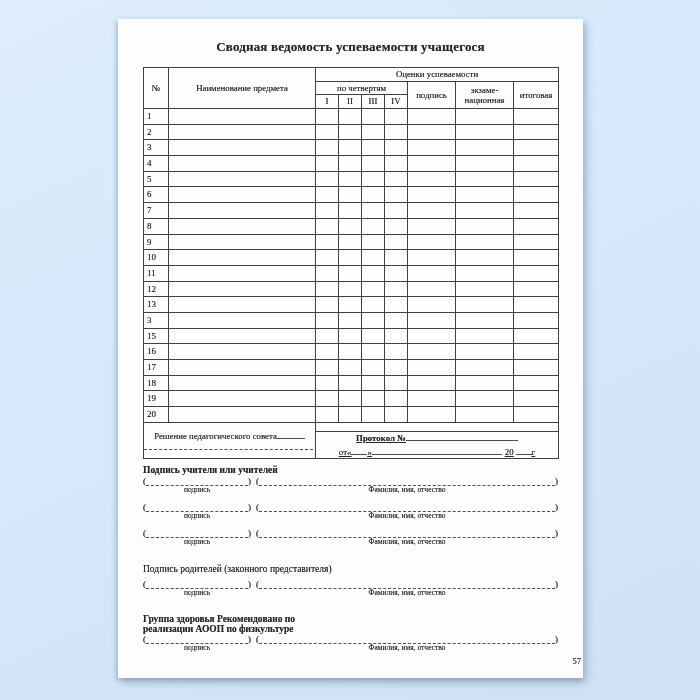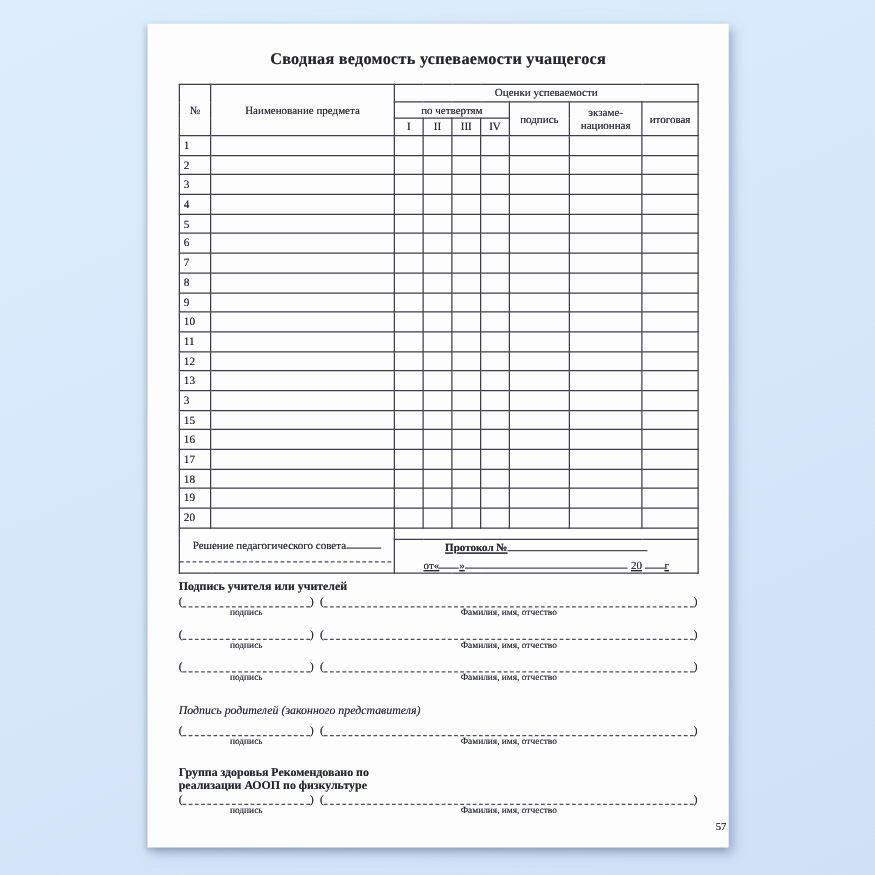--- a/index.html
+++ b/index.html
@@ -43,21 +43,21 @@
   }
   td.council .council-l2 { margin:8px 2px 0 0; height:0; border-bottom:1px dashed #4b4b56; }
   td.protocol { text-align:left; vertical-align:top; padding:2px 5px 0 6px; font-size:8.8px;text-decoration:underline; }
   td.protocol .proto-l1 { font-weight:600; }
   td.protocol .proto-l2 { margin-top:3px; }
   .u { display:inline-block; height:8px; border-bottom:1px solid #4b4b56; vertical-align:baseline; }
   .w28 { width:28px; } .w112 { width:112px; } .w16 { width:16px; } .w130 { width:130px; }
   .yr { margin-left:3px; margin-right:2px; }
   .sec-heading { font-size:9.5px; line-height:10px; font-weight:700; }
   .sec-heading.teacher { margin-top:6px; }
-  .sec-heading.parent { margin-top:26px; font-weight:400;font-style:italic; }
+  .sec-heading.parent { margin-top:26px; font-weight:400; }
   .sec-heading.health { margin-top:25px; line-height:10px; }
   .sig-row { display:flex; align-items:flex-end; height:10px; font-size:9px; }
   .sig-row.first { margin-top:1px; }
   .sig-row.next { margin-top:16px; }
   .sig-row.after-head { margin-top:5px; }
   .sig-row.last { margin-top:0; }
   .paren { line-height:10px; flex:0 0 auto; }
   .gap { width:5px; flex:0 0 auto; }
   .sig-line { position:relative; display:block; height:10px; border-bottom:1px dashed #4d4d58; }
   .w-sign { width:102px; flex:0 0 auto; }

